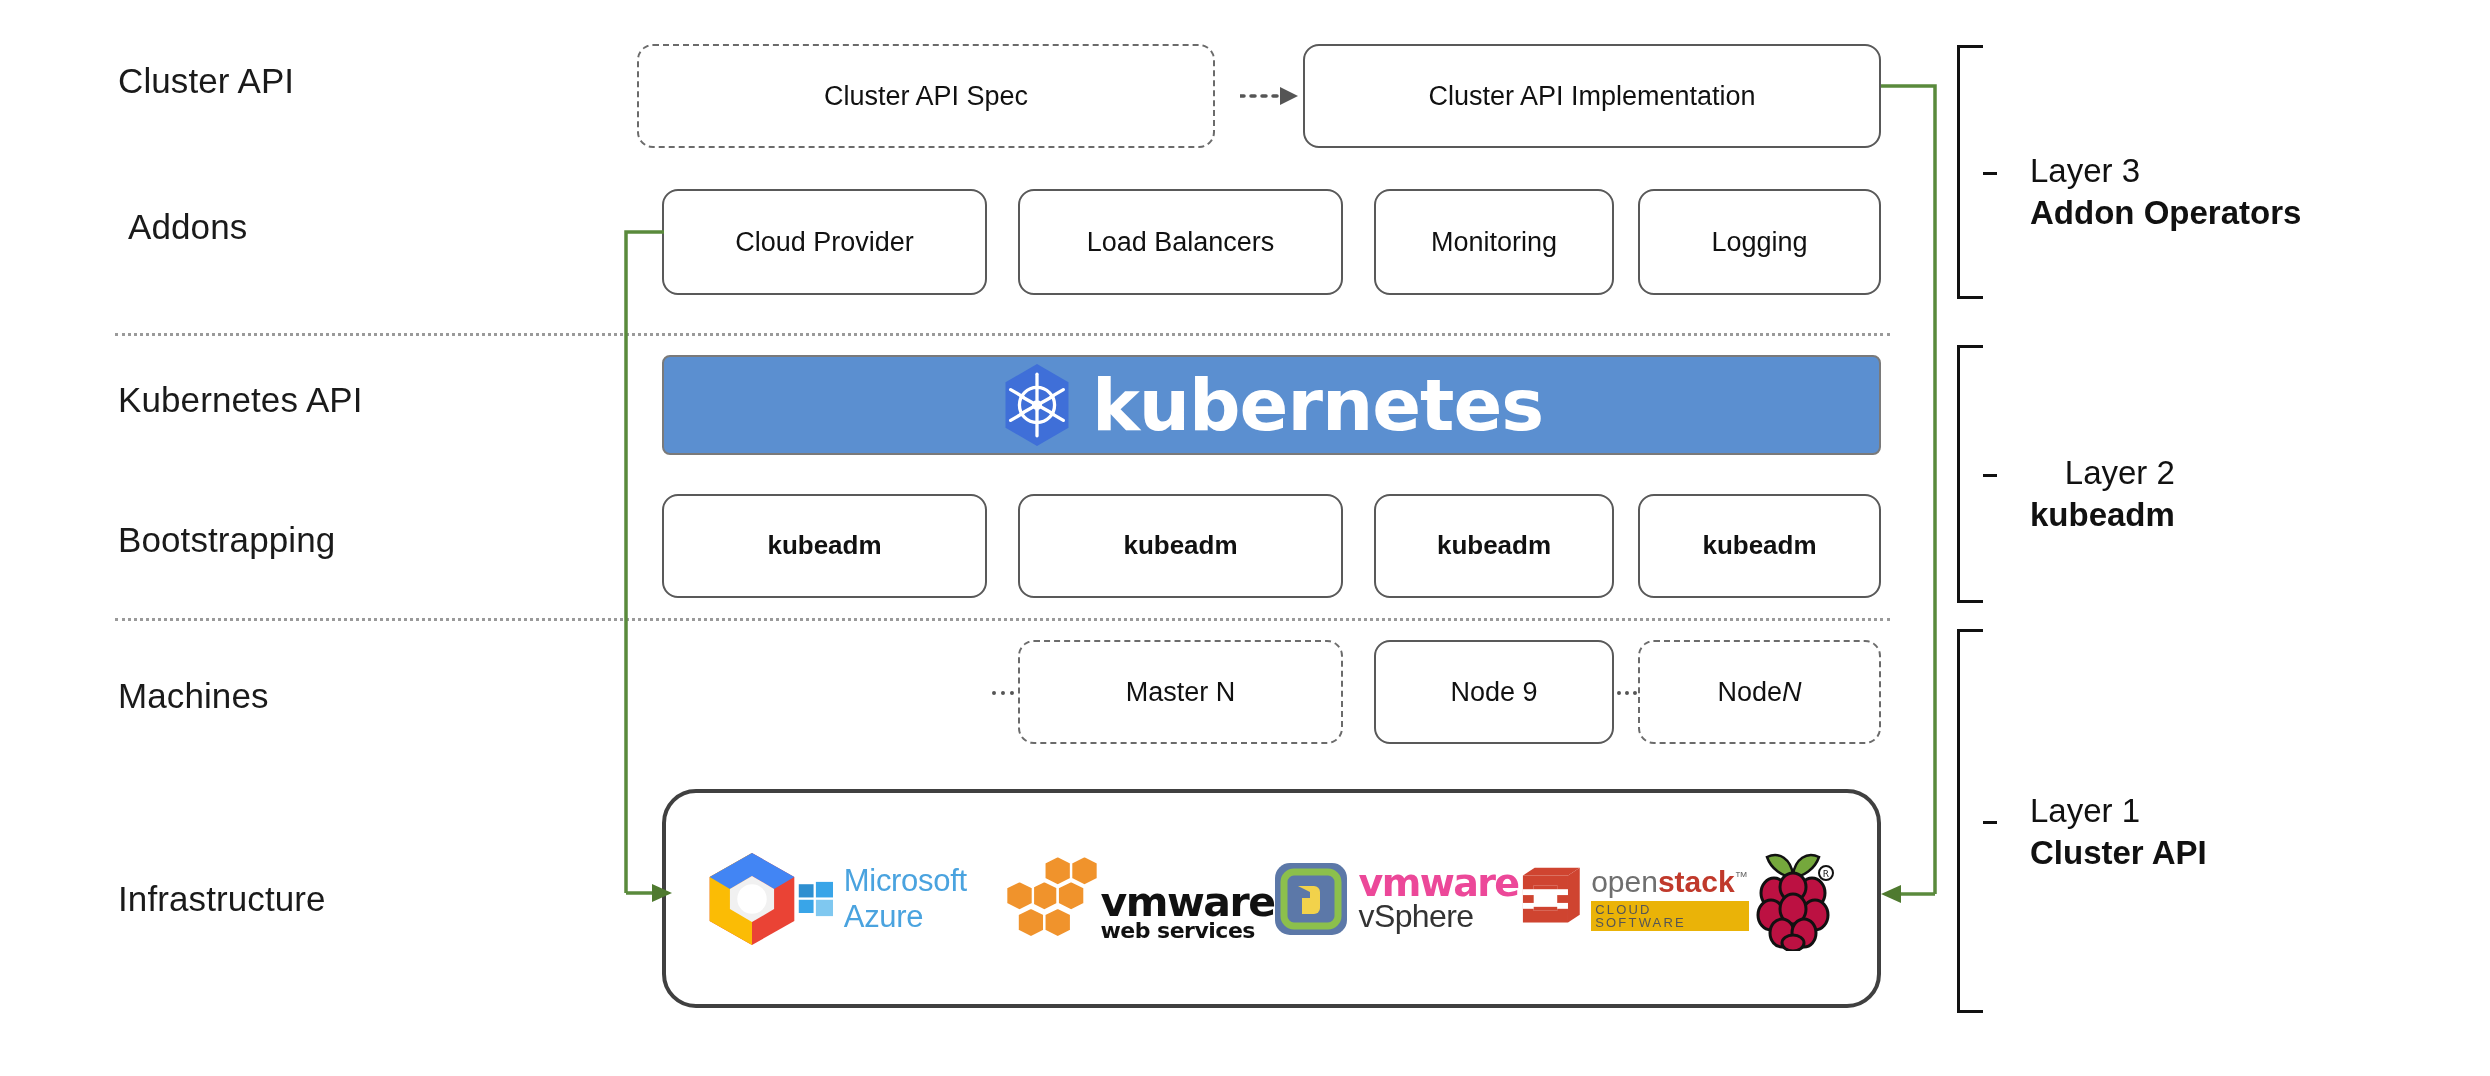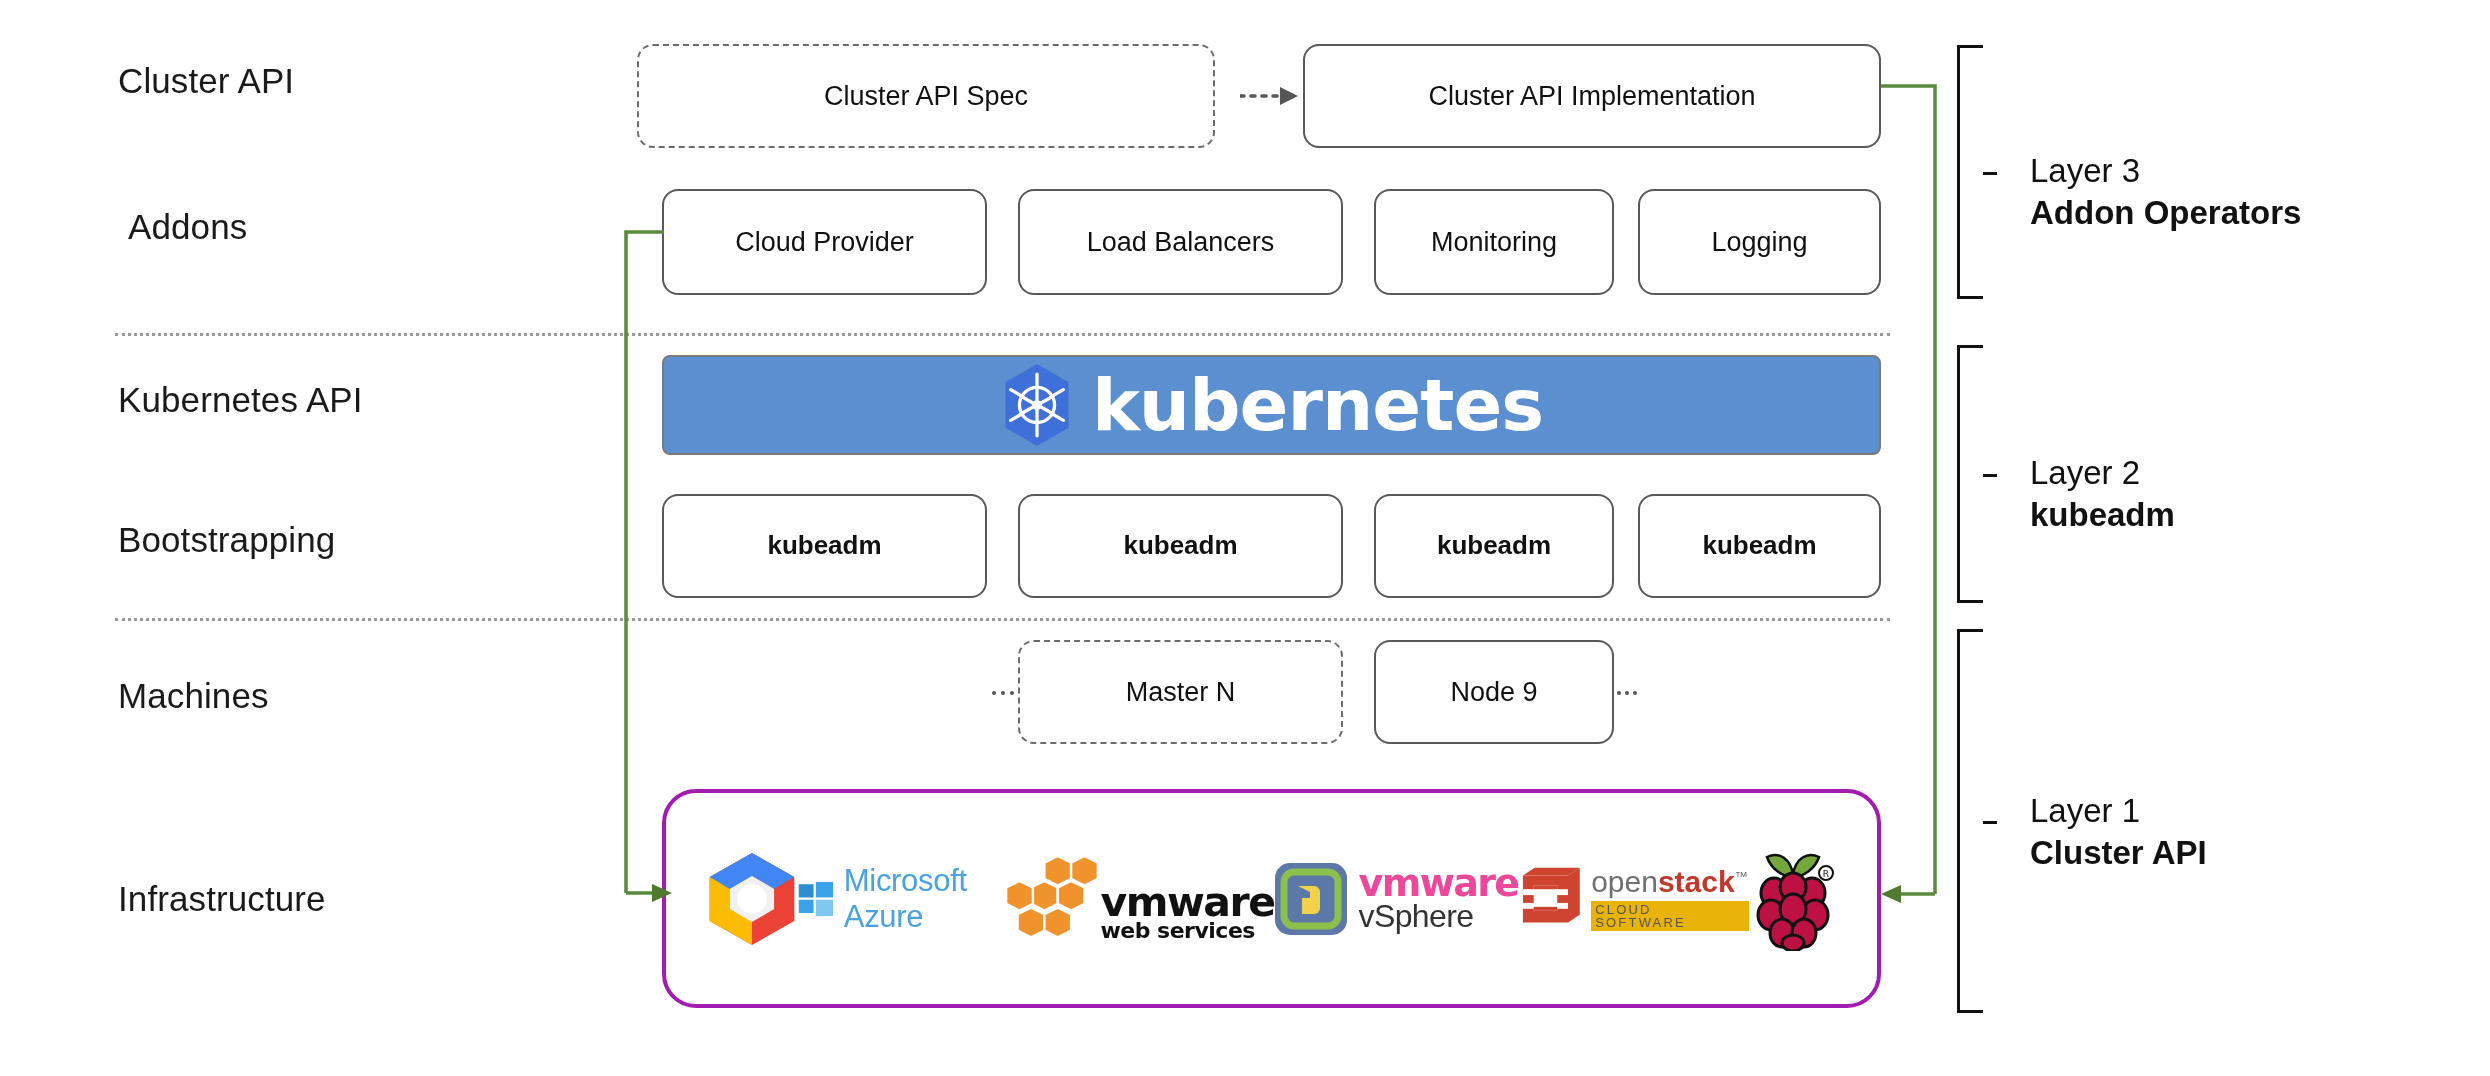--- a/index.html
+++ b/index.html
@@ -62,21 +62,21 @@
     color:#ffffff;
     letter-spacing:-1px;
     line-height:1;
   }
 
   
   .infra-box{
     position:absolute;
     box-sizing:border-box;
     background:#ffffff;
-    border:4px solid #a21caf;
+    border:4px solid #404040;
     border-radius:34px;
     display:flex;
     align-items:center;
     justify-content:space-evenly;
     padding:0 40px;
   }
 
   
   .hsep{
     position:absolute;
@@ -218,20 +218,24 @@
   </div>
 
   <div class="dotted-conn" style="left:992px;top:691px;width:22px;"></div>
   <div class="node dashed" style="left:1018px;top:640px;width:325px;height:104px;">
     <span>Master N</span>
   </div>
   <div class="node" style="left:1374px;top:640px;width:240px;height:104px;">
     <span>Node 9</span>
   </div>
   <div class="dotted-conn" style="left:1617px;top:691px;width:20px;"></div>
+  <div class="node dashed" style="left:1638px;top:640px;width:243px;height:104px;">
+    <span>Node </span>
+      <i style="font-style:italic;">N</i>
+  </div>
 
   <div class="infra-box" style="left:662px;top:789px;width:1219px;height:219px;">
 
     <div class="logo">
       <svg width="92" height="96" viewBox="0 0 100 104">
         <polygon points="50,2 96,28 96,76 50,102 4,76 4,28" fill="#ea4335"></polygon>
         <polygon points="50,2 4,28 4,76 50,102 50,66 28,53 28,40 50,27" fill="#fbbc05"></polygon>
         <polygon points="50,2 4,28 26,41 50,27 74,41 96,28" fill="#4285f4"></polygon>
         <polygon points="26,41 26,63 50,77 74,63 74,41 50,27" fill="#f1f1f1"></polygon>
         <circle cx="50" cy="52" r="16" fill="#ffffff"></circle>
@@ -354,21 +358,21 @@
     <polygon points="26,803 6,812 26,821" fill="#4f7a2f"></polygon>
   </svg>
 
   <div class="bracket" style="left:1957px;top:45px;height:254px;"></div>
   <div class="layer-label" style="left:2030px;top:150px;">
     <div>Layer 3</div>
     <div><b>Addon Operators</b></div>
   </div>
 
   <div class="bracket" style="left:1957px;top:345px;height:258px;"></div>
-  <div class="layer-label" style="left:2030px;top:452px;">
+  <div class="layer-label" style="left:2030px;top:452px;text-align:right;">
     <div>Layer 2</div>
     <div><b>kubeadm</b></div>
   </div>
 
   <div class="bracket" style="left:1957px;top:629px;height:384px;"></div>
   <div class="layer-label" style="left:2030px;top:790px;">
     <div>Layer 1</div>
     <div><b>Cluster API</b></div>
   </div>
 

